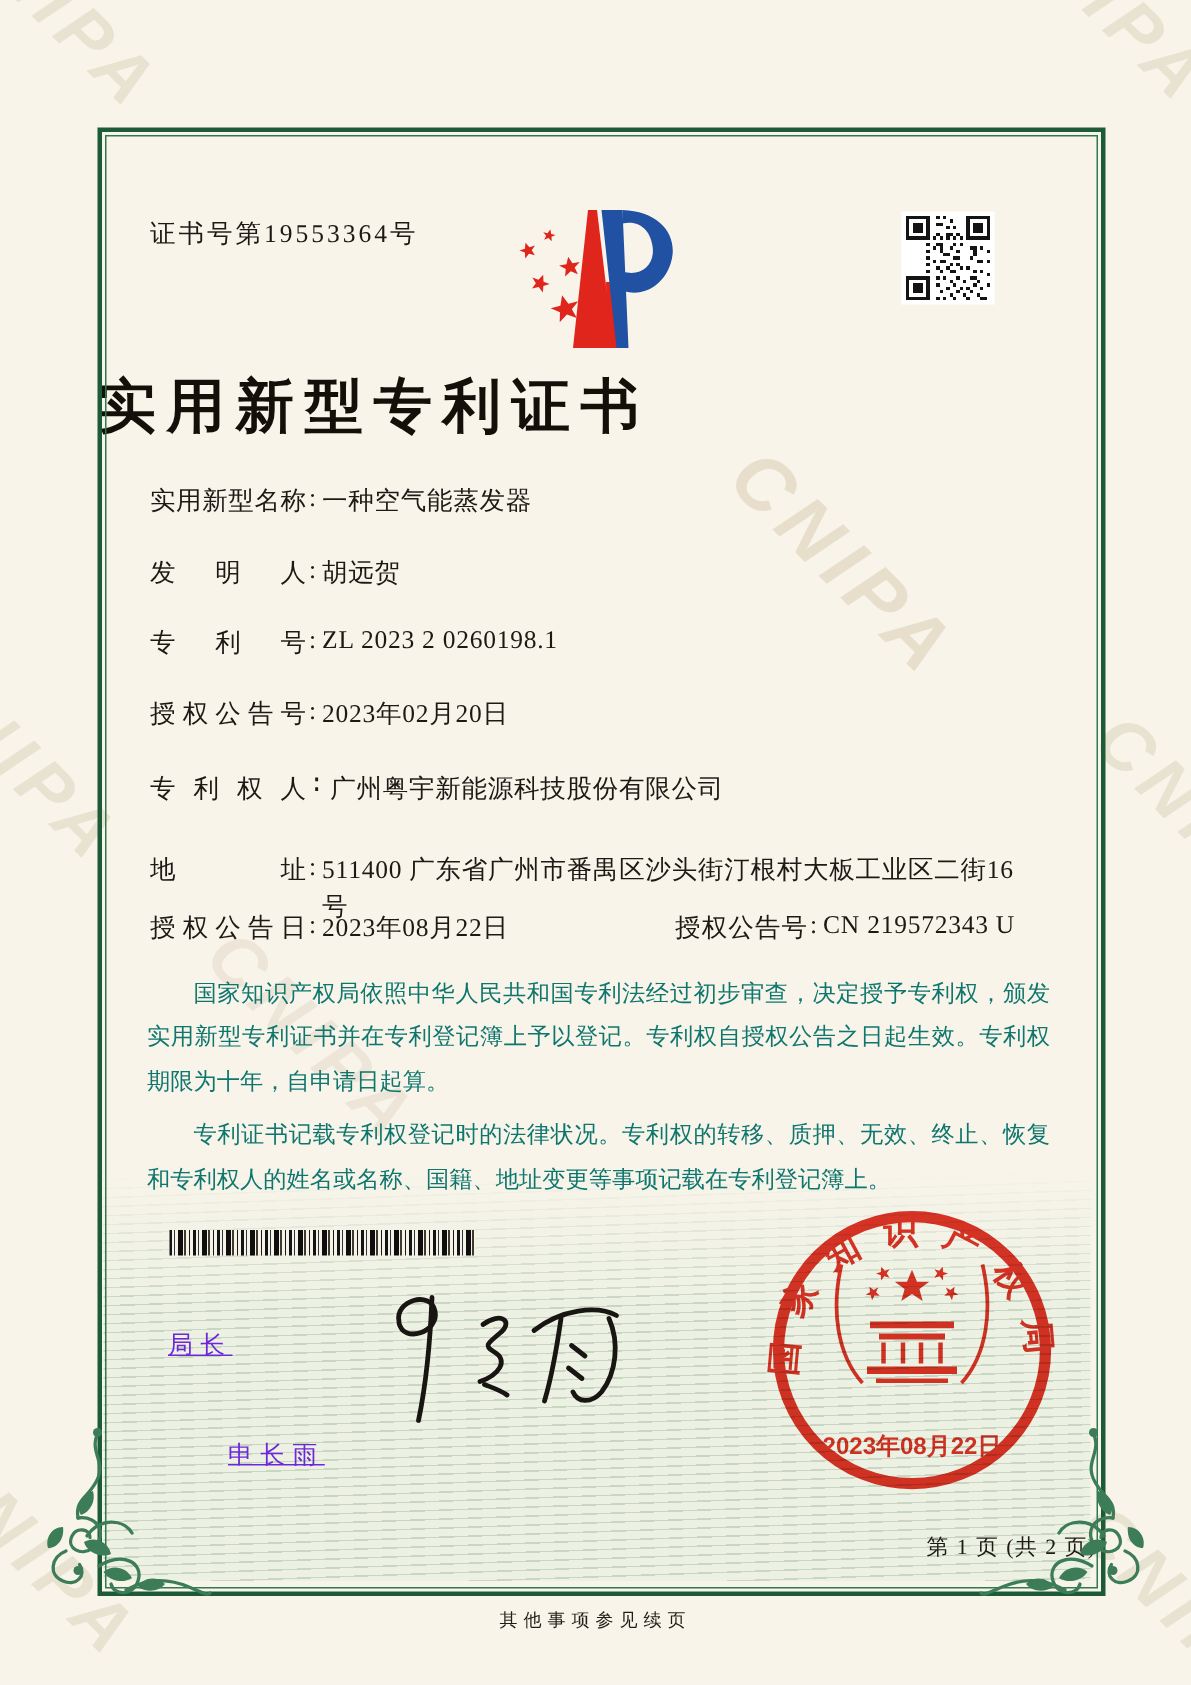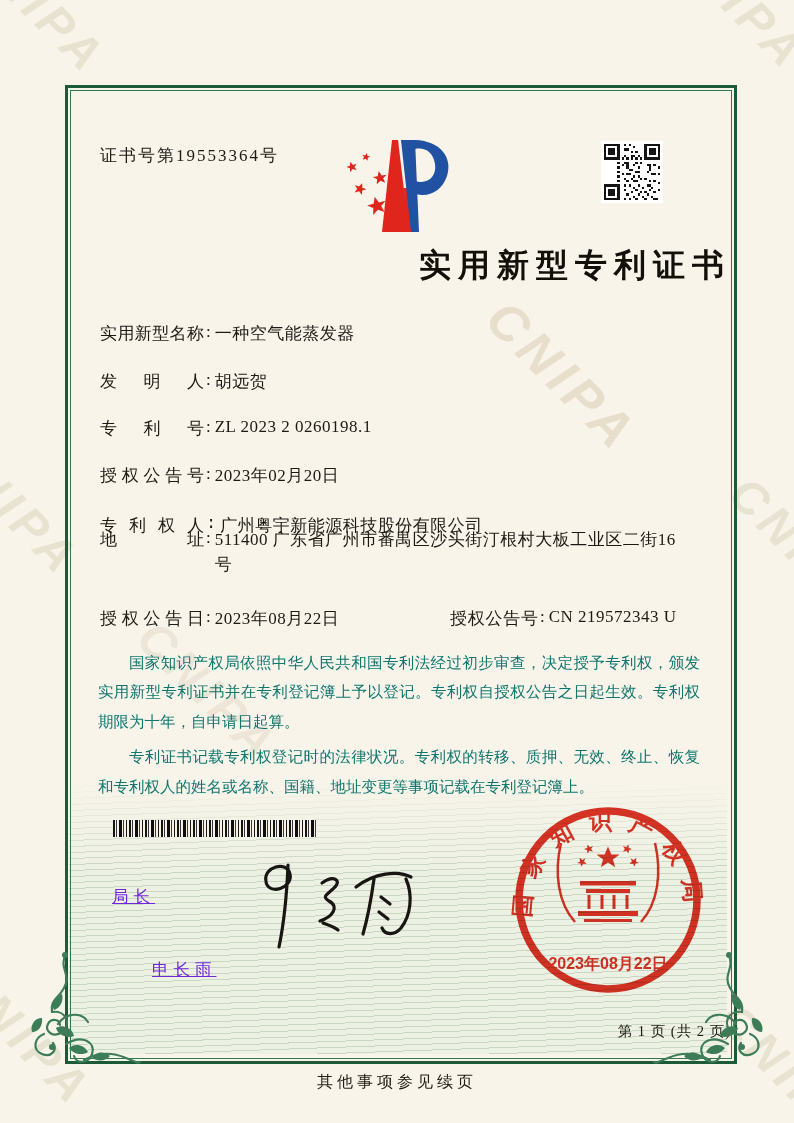--- a/index.html
+++ b/index.html
@@ -34,30 +34,30 @@
   .frame-inner{position:absolute;inset:2px;border:1px solid #2e7a4e;}
 
   .flourish{position:absolute;z-index:4;}
   .flourish.bl{left:22px;top:948px;}
   .flourish.br{left:652px;top:948px;transform:scaleX(-1);}
 
   
   .cert-no{position:absolute;left:100px;top:144px;z-index:2;font-size:17px;letter-spacing:2px;text-align:center;}
   .logo{position:absolute;left:335px;top:136px;z-index:2;}
   .qr{position:absolute;left:601px;top:141px;z-index:2;background:#fff;padding:3px;}
-  .title{position:absolute;left:65px;top:244px;width:666px;z-index:2;text-align:right;
-         font-size:32px;font-weight:bold;letter-spacing:7px;color:#121009;}
+  .title{position:absolute;left:65px;top:244px;width:666px;z-index:2;text-align:left;
+         font-size:39px;font-weight:bold;letter-spacing:7px;color:#121009;}
 
   
   .row{position:absolute;left:100px;z-index:2;font-size:17px;white-space:nowrap;}
   .row .lbl{display:inline-block;width:104px;text-align:justify;text-align-last:justify;vertical-align:top;}
   .row .colon{display:inline-block;margin:0 4px 0 2px;vertical-align:top;}
   .row .val{display:inline-block;vertical-align:top;letter-spacing:0.5px;}
   .r1{top:322px;} .r2{top:370px;} .r3{top:417px;} .r4{top:464px;}
-  .r5{top:514px;font-family:Liberation Mono, monospace;} .r6{top:528px;} .r7{top:607px;}
+  .r5{top:514px;font-family:Liberation Mono, monospace;} .r6{top:568px;} .r7{top:607px;}
   .r6 .val{white-space:normal;width:478px;line-height:1.45;}
   .pair2{position:absolute;left:350px;top:0;white-space:nowrap;}
   .pair2 .lbl{width:88px;}
 
   
   .paras{position:absolute;left:98px;top:648px;width:602px;z-index:2;
          font-size:15.5px;line-height:1.9;color:#0f766e;text-align:justify;}
   .paras p{margin:0 0 6px 0;text-indent:2em;}
 
   
@@ -69,21 +69,21 @@
   .signer{position:absolute;left:112px;z-index:2;font-family:"Liberation Sans","DejaVu Sans",sans-serif;
           font-size:16.5px;letter-spacing:5px;color:#6d28d9;font-weight:500;text-decoration:underline;}
   .signer.t1{top:886px;} .signer.t2{top:959px;margin-left:40px;}
   .signature{position:absolute;left:230px;top:855px;z-index:2;}
   .seal{position:absolute;left:508px;top:803px;z-index:5;mix-blend-mode:multiply;opacity:0.95;}
 
   
   .page-footer{position:absolute;left:65px;top:1022px;width:666px;z-index:2;text-align:right;
                font-size:14.5px;letter-spacing:1px;}
   .bottom-note{position:absolute;left:0;top:1072px;width:794px;z-index:2;text-align:center;
-               font-size:16px;letter-spacing:4px;color:#211d16;font-family:Liberation Serif, serif;}
+               font-size:12px;letter-spacing:4px;color:#211d16;font-family:Liberation Serif, serif;}
 </style>
 </head>
 <body>
 
 <div class="page">
 
   <span class="wm wm1">CNIPA</span>
   <span class="wm wm2">CNIPA</span>
   <span class="wm wm3">CNIPA</span>
   <span class="wm wm4">CNIPA</span>

